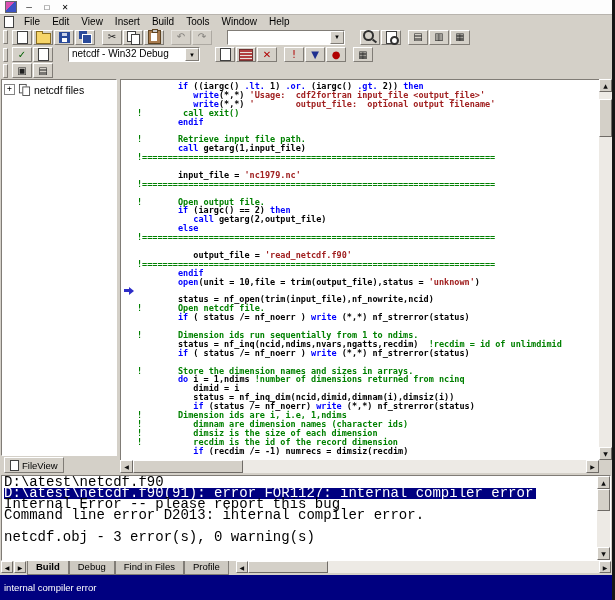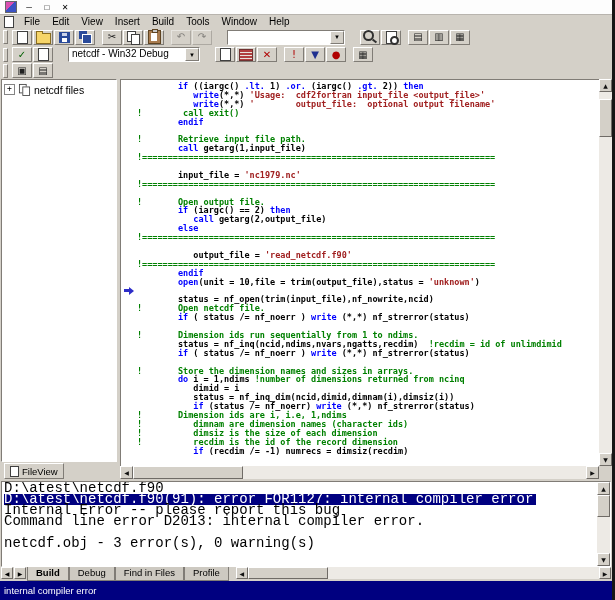--- a/index.html
+++ b/index.html
@@ -123,21 +123,21 @@
        display:flex;align-items:center;justify-content:center;font-size:6px;box-sizing:border-box}
   .tabs{display:flex}
   .otab{font-size:9.5px;line-height:12px;height:13px;padding:0 8px;background:#cdc9c1;
         border:1px solid #807c76;border-top:none;white-space:nowrap}
   .otab.active{background:#d4d0c8;font-weight:bold}
   .tr-scroll{flex:1;display:flex;height:12px;margin-left:6px;background:#edeae5}
   .tr-scroll .sbtn{height:12px;min-height:12px;width:12px}
   .tr-scroll .hthumb{height:12px;width:80px}
 
   
-  .statusbar{height:19px;min-height:13px;background:#000080;color:#fff;display:flex;
+  .statusbar{height:25px;min-height:13px;background:#000080;color:#fff;display:flex;
              align-items:center;padding:0 4px;font-size:9.5px}
 </style>
 </head>
 <body>
 
 <div class="app">
 
   <div class="titlebar">
     <div class="app-icon"></div>
     <div class="winbtn">─</div>

